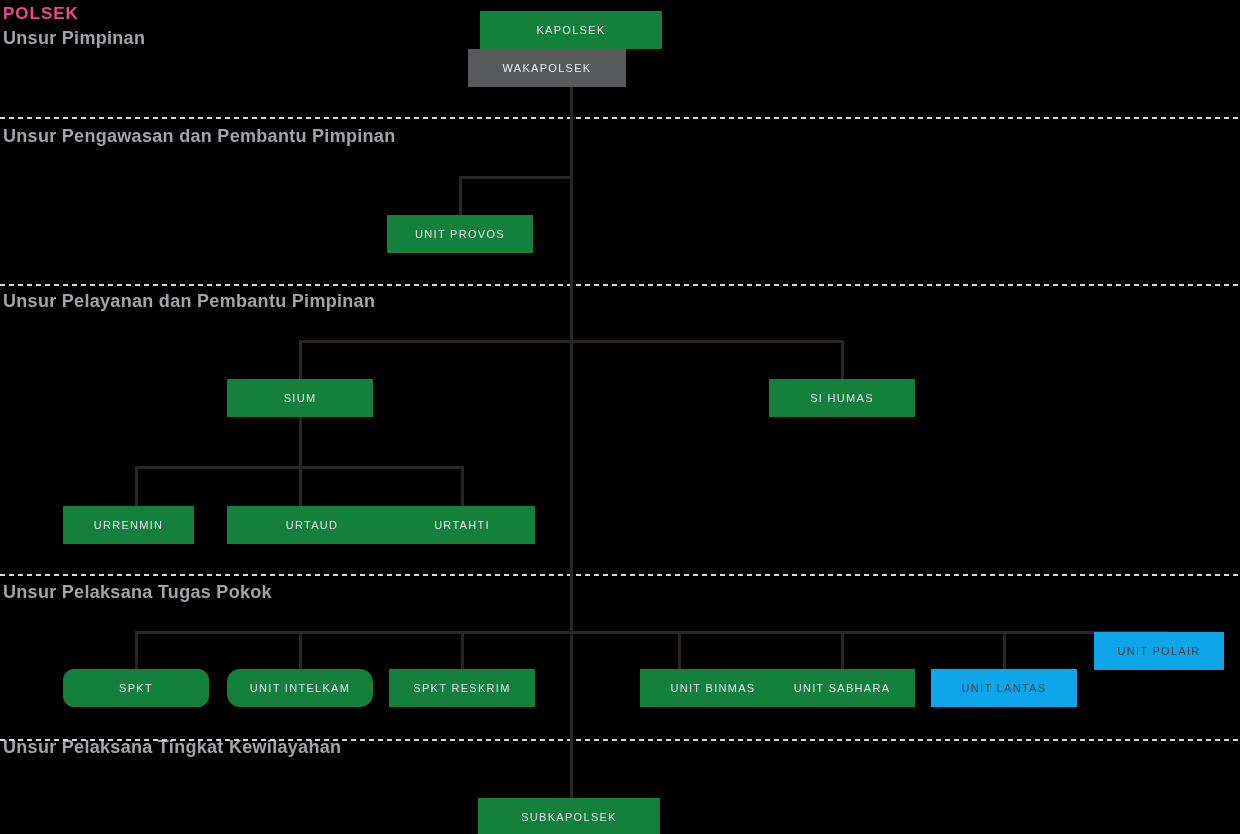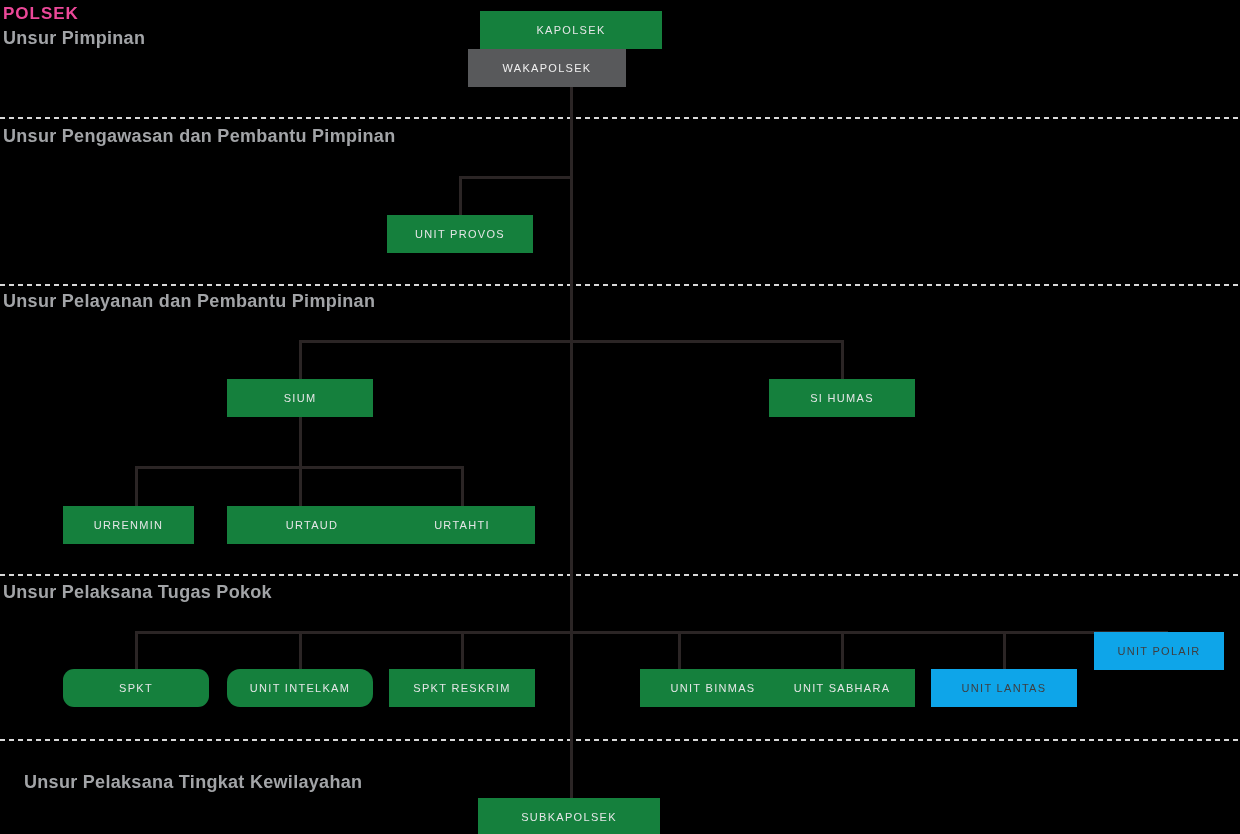--- a/index.html
+++ b/index.html
@@ -18,21 +18,21 @@
   }
   .section-label{
     position:absolute;left:3px;
     font-size:18px;font-weight:700;letter-spacing:.3px;
     color:#a2a4a7;
   }
   [data-name="section-label-pimpinan"]{top:28px;}
   [data-name="section-label-pengawasan"]{top:126px;}
   [data-name="section-label-pelayanan"]{top:291px;}
   [data-name="section-label-pelaksana-pokok"]{top:582px;}
-  [data-name="section-label-kewilayahan"]{top:772px;margin-left:21px;}
+  [data-name="section-label-kewilayahan"]{top:737px;}
   
   .divider{
     position:absolute;left:0;width:1240px;height:2px;
     background:repeating-linear-gradient(90deg,#d8d8d8 0 5px,transparent 5px 9px);
   }
   [data-name="divider-1"]{top:117px;}
   [data-name="divider-2"]{top:284px;}
   [data-name="divider-3"]{top:574px;}
   [data-name="divider-4"]{top:739px;}
   

